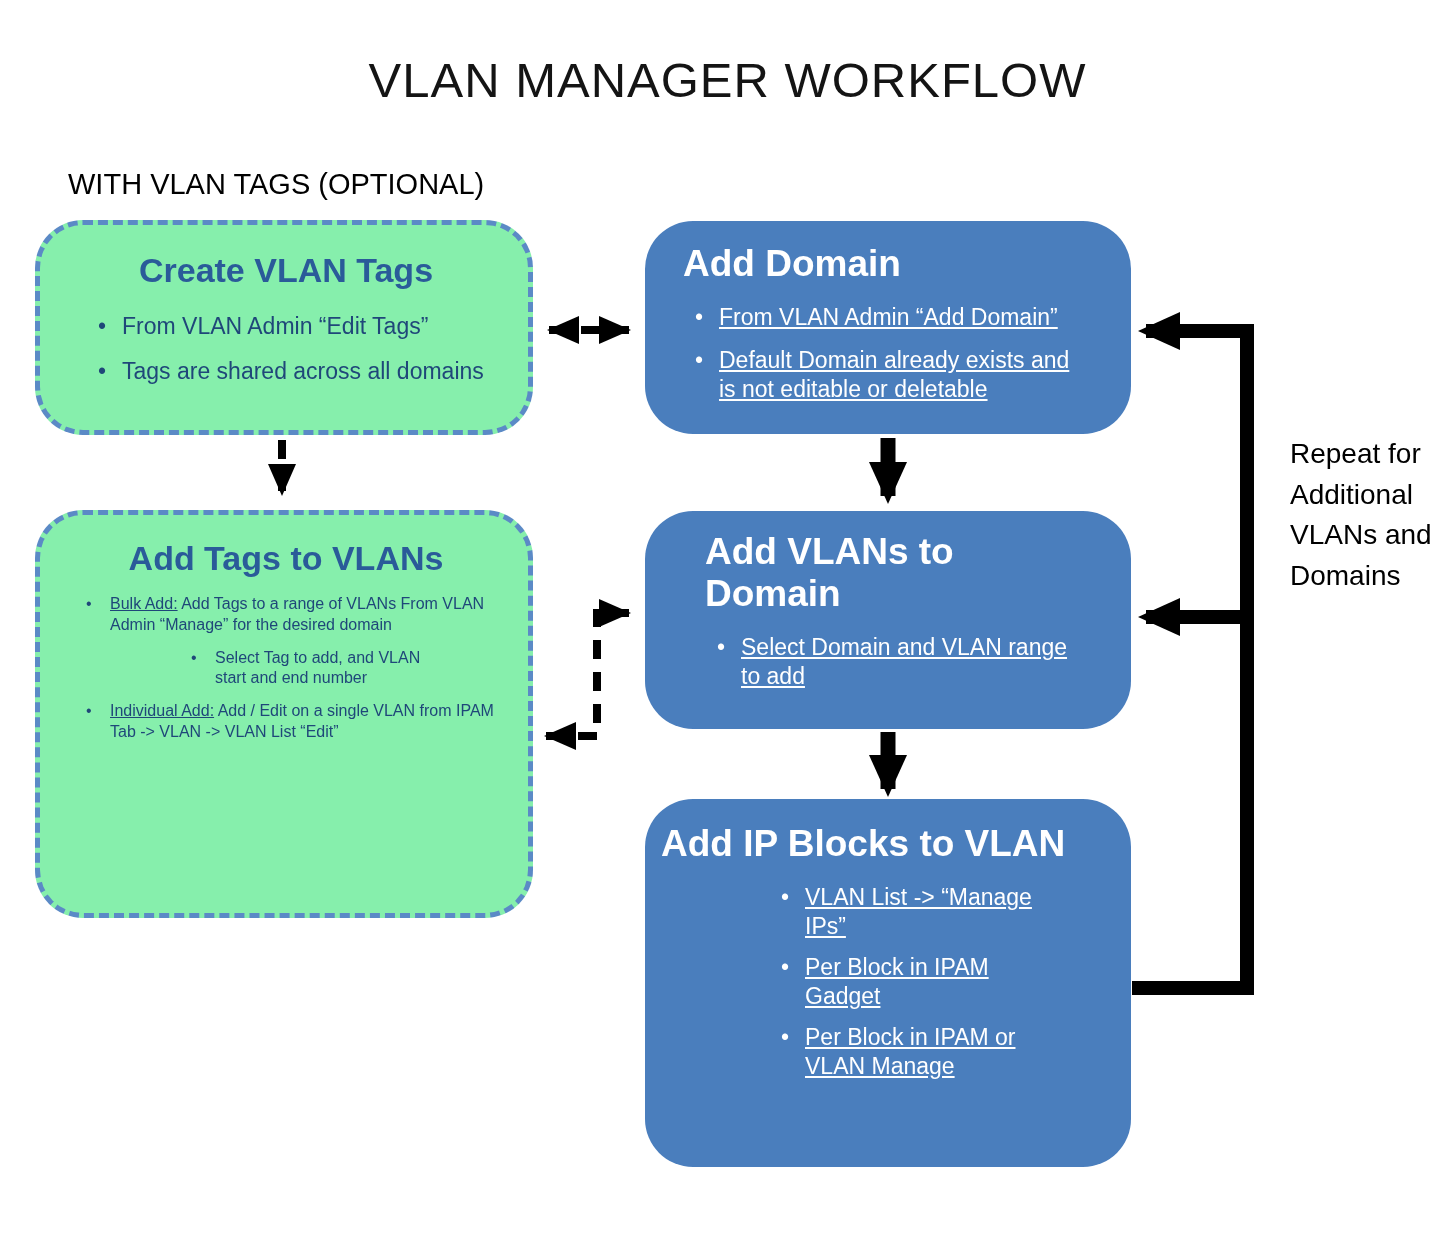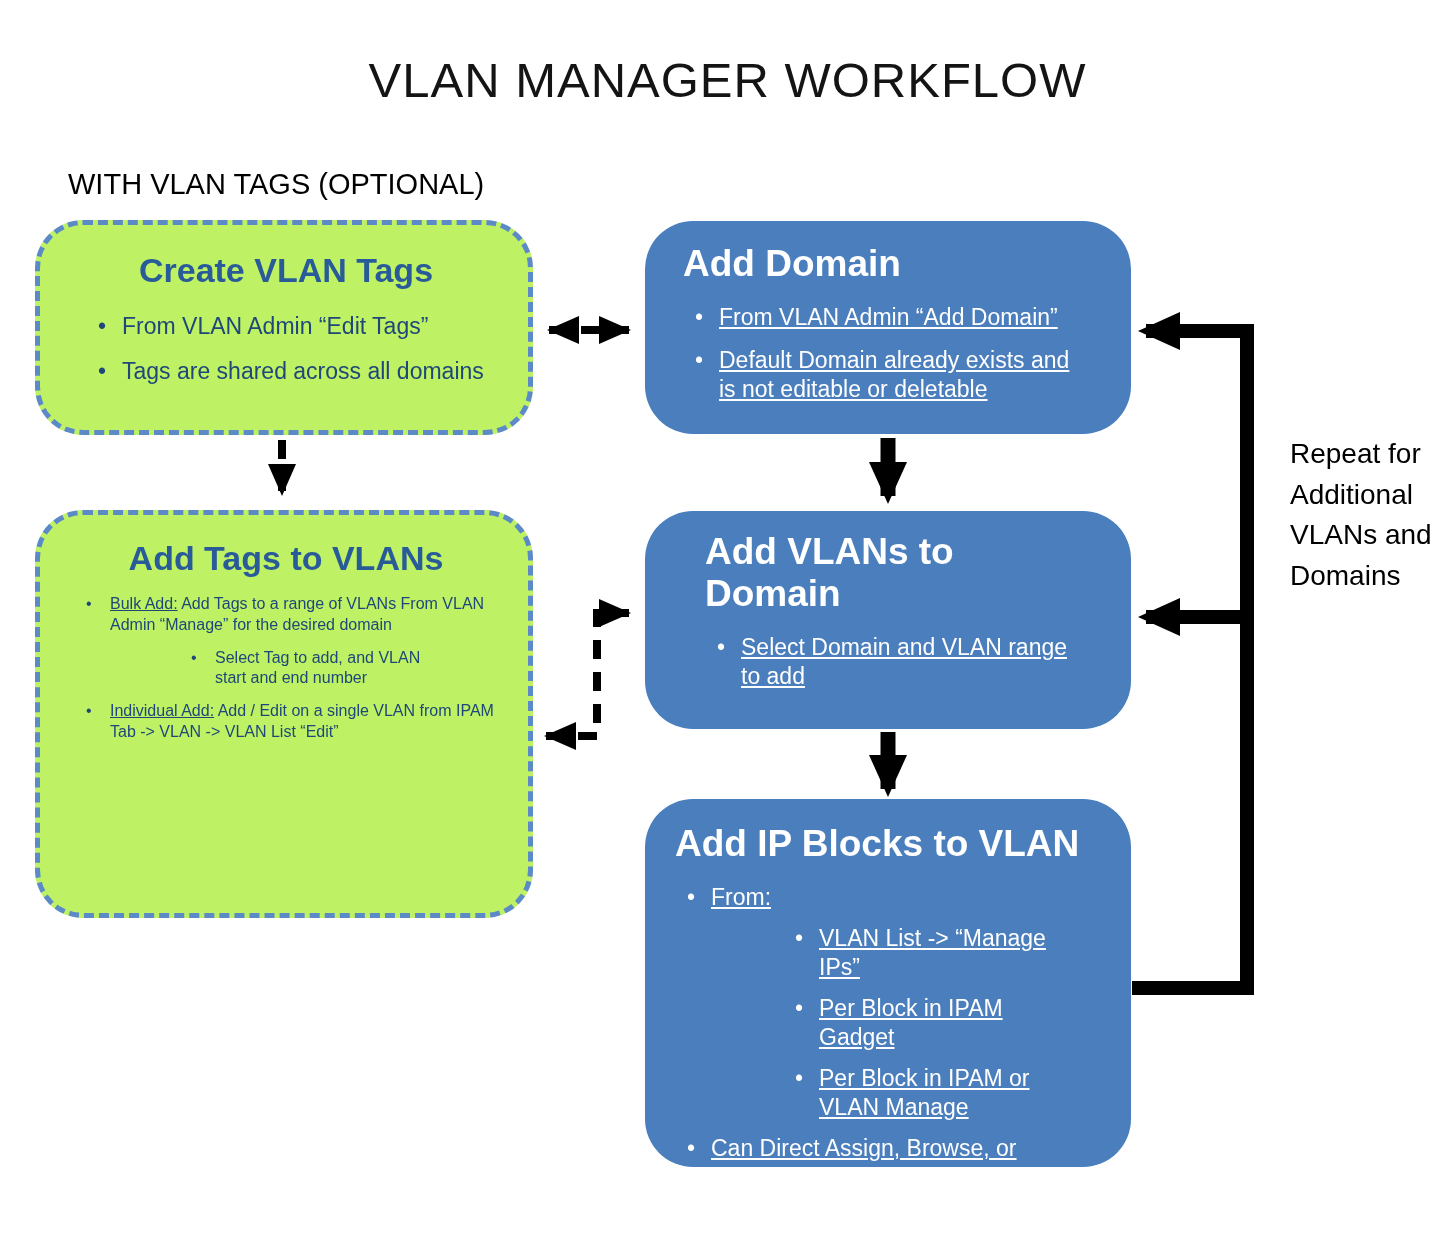--- a/index.html
+++ b/index.html
@@ -5,34 +5,34 @@
   * { margin:0; padding:0; box-sizing:border-box; }
   html,body { background:#ffffff; }
   body { font-family:"Liberation Sans", sans-serif; }
   #canvas { position:relative; width:1455px; height:1252px; background:#ffffff; overflow:hidden; }
   .abs { position:absolute; }
 
   #title { top:52px; left:0; width:100%; text-align:center; font-size:49px; font-weight:400;
            color:#141414; letter-spacing:1px; }
   #optional-label { top:168px; left:68px; font-size:29px; color:#000000; }
 
-  .dashed-box { border:5px dashed #5b8ac6; border-radius:48px; background:#bef264; }
+  .dashed-box { border:5px dashed #5b8ac6; border-radius:48px; background:#86efac; }
   .solid-box  { background:#4a7ebd; border-radius:48px; color:#ffffff; }
 
   .dashed-box h2 { text-align:center; font-weight:bold; color:#2a5b99; }
   .solid-box  h2 { font-weight:bold; color:#ffffff; font-size:37px; }
 
   #box-create { left:35px; top:220px; width:498px; height:215px; padding:26px 30px 0 34px; }
   #box-create h2 { font-size:34px; margin-bottom:22px; }
   #box-addtags { left:35px; top:510px; width:498px; height:408px; padding:24px 24px 0 28px; }
   #box-addtags h2 { font-size:34px; margin-bottom:16px; }
 
   #box-domain   { left:645px; top:221px; width:486px; height:213px; padding:22px 40px 0 38px; }
   #box-vlans    { left:645px; top:511px; width:486px; height:218px; padding:20px 40px 0 60px; }
-  #box-ipblocks { left:645px; top:799px; width:486px; height:368px; padding:24px 36px 0 30px; }
+  #box-ipblocks { left:645px; top:799px; width:486px; height:368px; padding:24px 36px 0 16px; }
   .solid-box h2 { margin-bottom:18px; }
 
   ul.bullets { list-style:none; }
   ul.bullets li { position:relative; padding-left:30px; }
   ul.bullets li::before { content:"\2022"; position:absolute; left:6px; }
 
   .dark-bullets { color:#1f4779; }
   #box-create ul.bullets { padding-left:18px; font-size:23px; }
   #box-create ul.bullets li { margin-bottom:15px; line-height:1.3; }
   #box-addtags ul.bullets { padding-left:12px; font-size:16px; }
@@ -87,25 +87,23 @@
   <div id="box-vlans" class="abs solid-box">
     <h2>Add VLANs to Domain</h2>
     <ul class="bullets">
       <li>Select Domain and VLAN range to add</li>
     </ul>
   </div>
 
   <div id="box-ipblocks" class="abs solid-box">
     <h2>Add IP Blocks to VLAN</h2>
     <ul class="bullets">
-      <li>From:</li>
       <li class="sub">VLAN List -&gt; “Manage IPs”</li>
       <li class="sub">Per Block in IPAM Gadget</li>
       <li class="sub">Per Block in IPAM or VLAN Manage</li>
-      <li>Can Direct Assign, Browse,  or Search for IP Blocks</li>
     </ul>
   </div>
 
   <div id="repeat-note" class="abs">Repeat for Additional VLANs and Domains</div>
 
   <svg id="arrows" viewBox="0 0 1455 1252" xmlns="http://www.w3.org/2000/svg">
     <defs>
       <marker id="ah" markerUnits="userSpaceOnUse" markerWidth="36" markerHeight="30" refX="32" refY="15" orient="auto-start-reverse">
         <path d="M2,1 L34,15 L2,29 Z" fill="#000000"></path>
       </marker>

